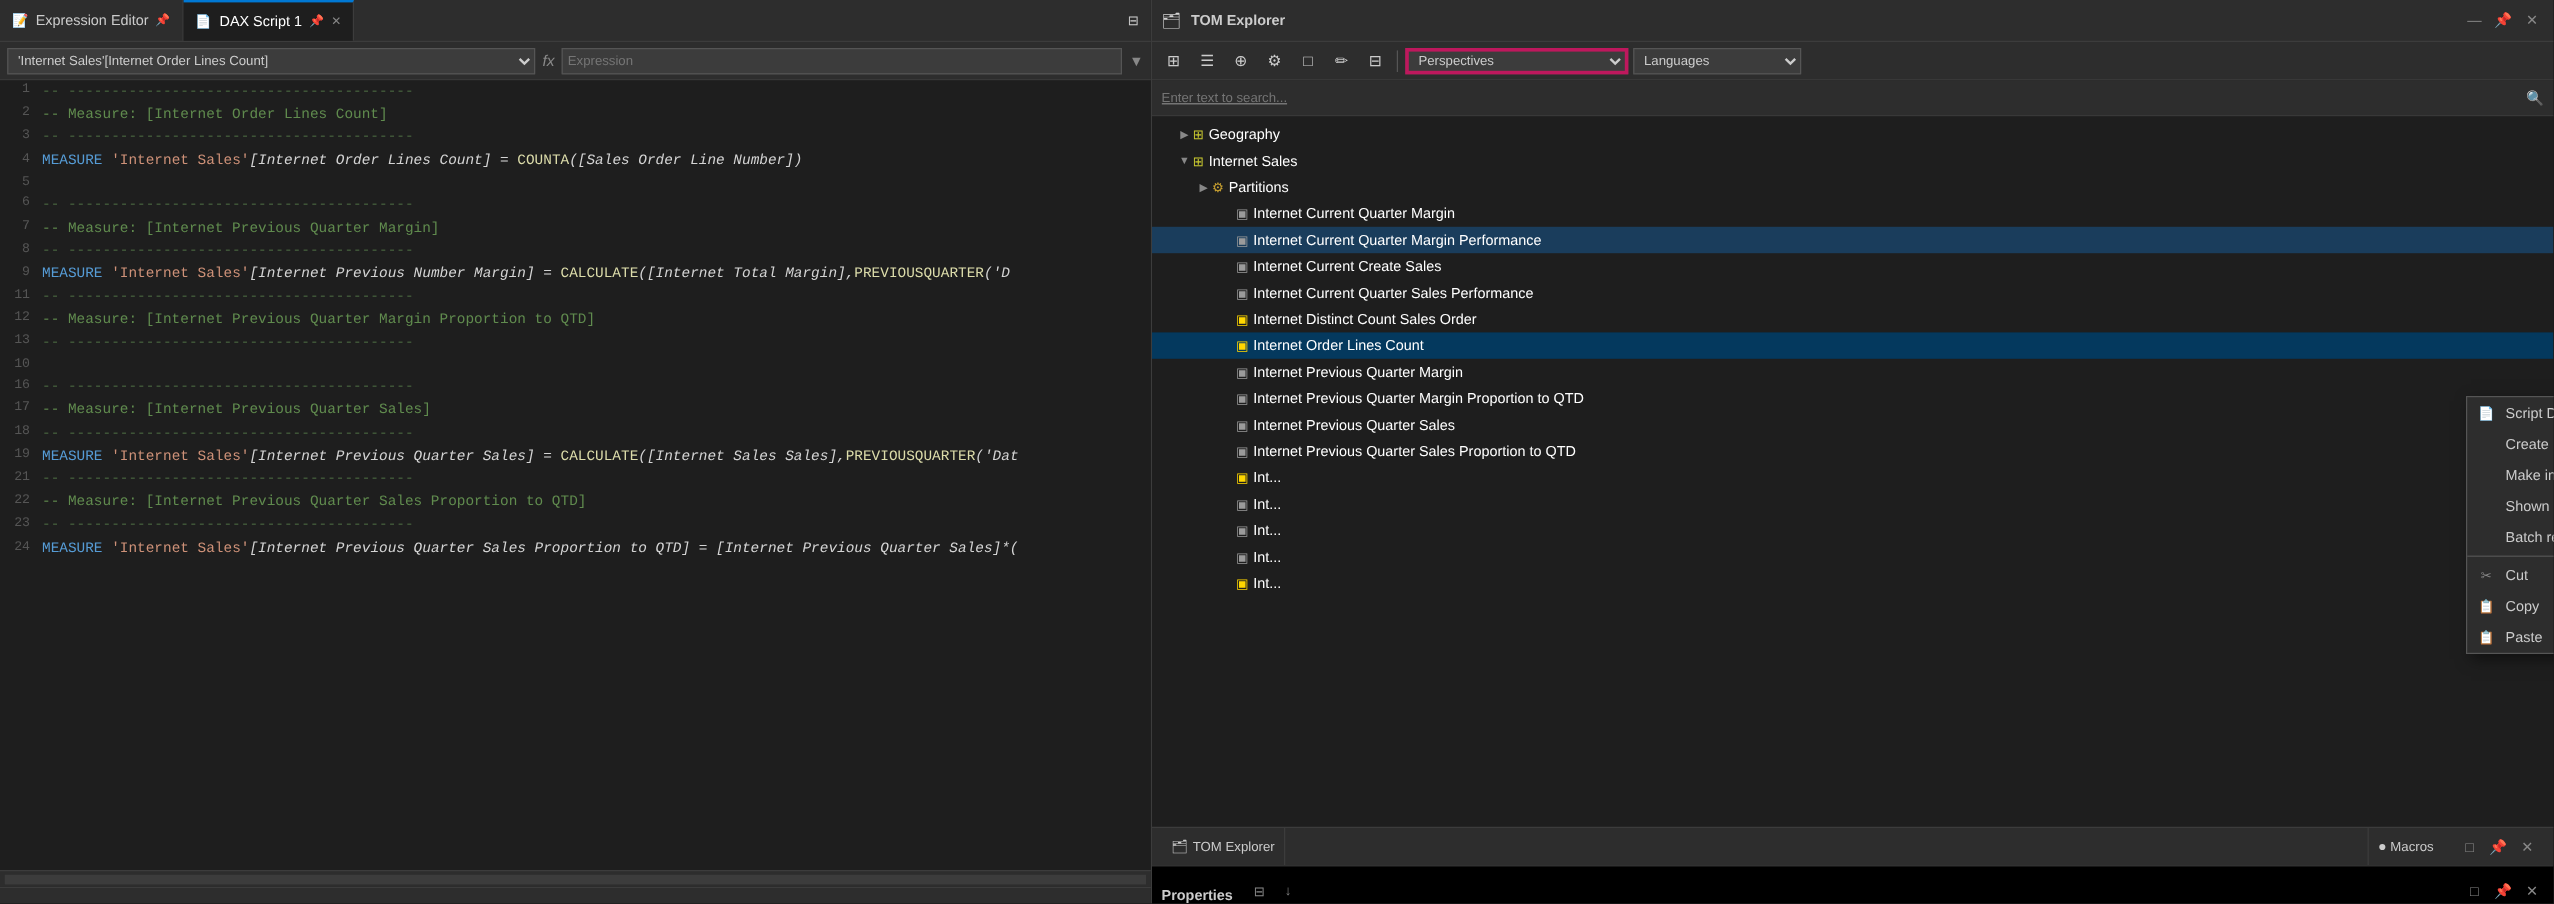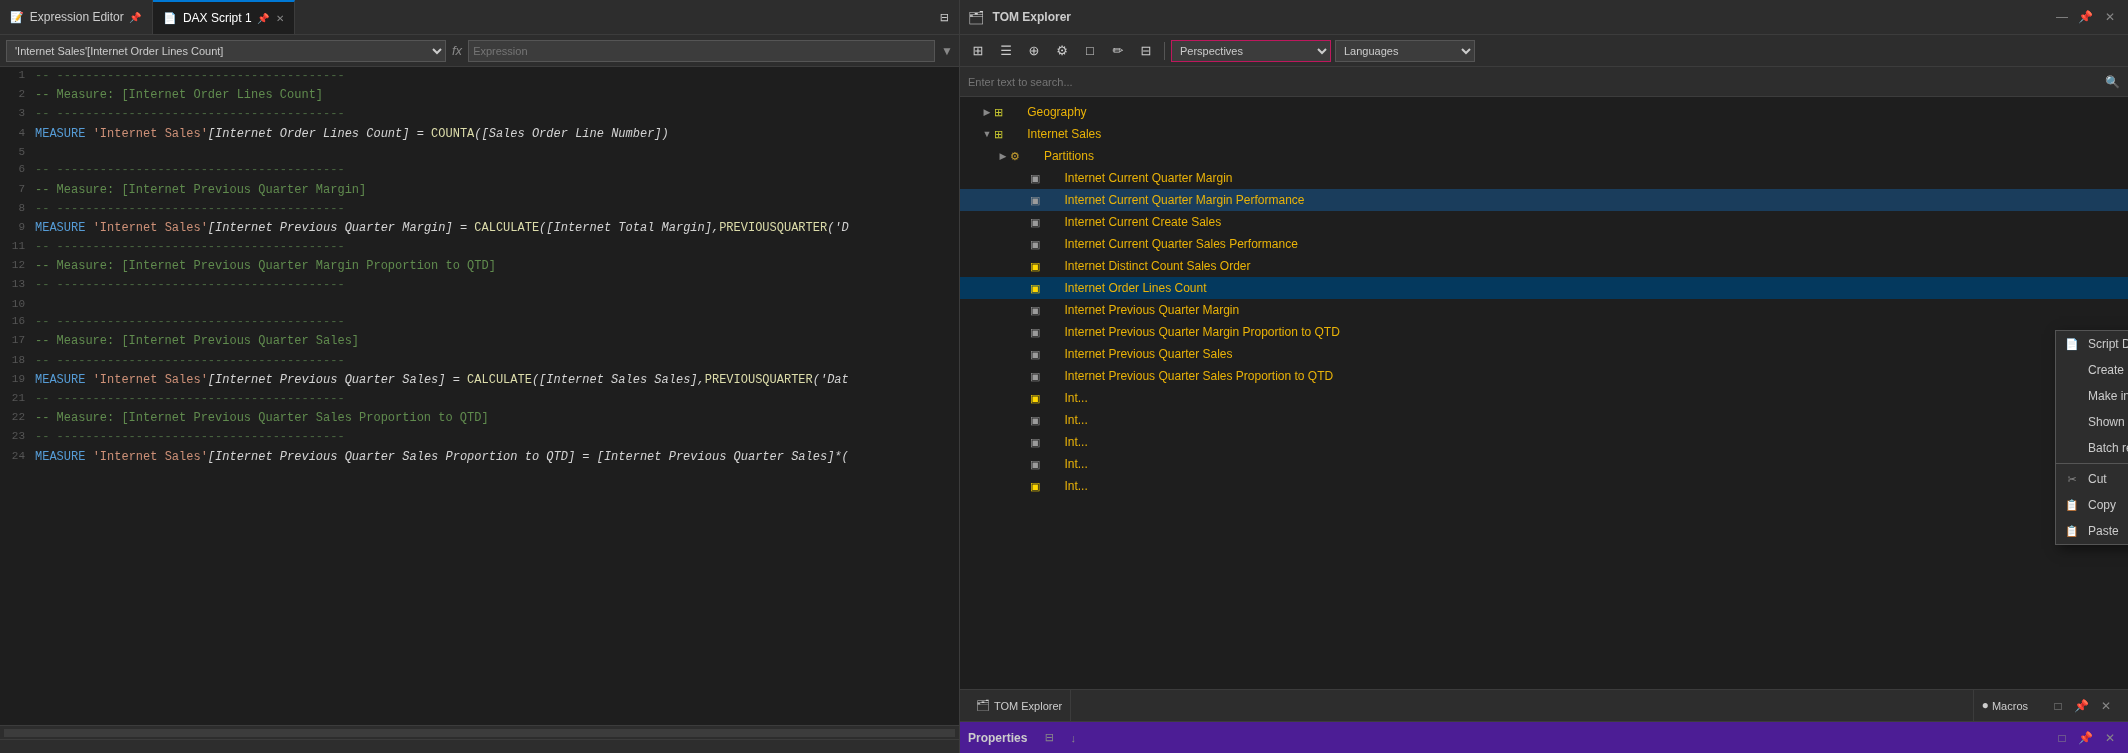--- a/index.html
+++ b/index.html
@@ -187,26 +187,26 @@
       border: 1px solid transparent;
     }
     .toolbar-sep {
       width: 1px;
       height: 18px;
       background: #555;
       margin: 0 2px;
     }
     .perspectives-select {
       background: #3c3c3c;
-      border: 1px solid #be185d;
+      border: 3px solid #be185d;
       color: #cccccc;
       font-size: 11px;
       height: 22px;
       padding: 0 4px;
-      width: 160px;
+      width: 186px;
     }
     .languages-select {
       background: #3c3c3c;
       border: 1px solid #555;
       color: #cccccc;
       font-size: 11px;
       height: 22px;
       padding: 0 4px;
       width: 140px;
     }
@@ -219,20 +219,21 @@
       padding: 0 8px;
       gap: 6px;
     }
     .search-input {
       flex: 1;
       background: transparent;
       border: none;
       color: #888;
       font-size: 11px;
       outline: none;
+      text-decoration: underline;
     }
     .search-icon {
       color: #666;
       font-size: 12px;
     }
     .tree-area {
       flex: 1;
       overflow-y: auto;
       overflow-x: hidden;
       background: #1e1e1e;
@@ -254,22 +255,21 @@
       text-align: center;
       color: #888;
       font-size: 9px;
     }
     .tree-icon {
       margin-right: 4px;
       font-size: 11px;
     }
     .tree-label {
       font-size: 12px;
-      color: #eab308;
-      margin-left: 20px;
+      color: #ffffff;
     }
     .icon-table { color: #c8c830; }
     .icon-measure { color: #9b9b9b; }
     .icon-measure-calc { color: #ffd700; }
     
     .bottom-bar {
       height: 32px;
       background: #2d2d2d;
       border-top: 1px solid #3c3c3c;
       display: flex;
@@ -283,24 +283,24 @@
       gap: 4px;
       padding: 0 8px;
       height: 100%;
       color: #cccccc;
       font-size: 11px;
       cursor: pointer;
       border-right: 1px solid #3c3c3c;
     }
     .properties-bar {
       height: 32px;
-      background: #4c1d95;
+      background: #000000;
       border-top: 1px solid #3c3c3c;
       display: flex;
-      align-items: center;
+      align-items: flex-end;
       padding: 0 8px;
       gap: 8px;
     }
     .properties-title {
       font-size: 12px;
       color: #cccccc;
       font-weight: 600;
     }
     .properties-icons {
       display: flex;
@@ -424,21 +424,21 @@
       <div class="code-line">
         <span class="line-num">7</span>
         <span class="line-content c-comment">-- Measure: [Internet Previous Quarter Margin]</span>
       </div>
       <div class="code-line">
         <span class="line-num">8</span>
         <span class="line-content c-dashed">-- ----------------------------------------</span>
       </div>
       <div class="code-line">
         <span class="line-num">9</span>
-        <span class="line-content"><span class="c-measure-kw">MEASURE</span> <span class="c-string">'Internet Sales'</span><span class="c-white">[Internet Previous Quarter Margin] = </span><span class="c-func">CALCULATE</span><span class="c-white">([Internet Total Margin],</span><span class="c-func">PREVIOUSQUARTER</span><span class="c-white">('D</span></span>
+        <span class="line-content"><span class="c-measure-kw">MEASURE</span> <span class="c-string">'Internet Sales'</span><span class="c-white">[Internet Previous Number Margin] = </span><span class="c-func">CALCULATE</span><span class="c-white">([Internet Total Margin],</span><span class="c-func">PREVIOUSQUARTER</span><span class="c-white">('D</span></span>
       </div>
       <div class="code-line">
         <span class="line-num">11</span>
         <span class="line-content c-dashed">-- ----------------------------------------</span>
       </div>
       <div class="code-line">
         <span class="line-num">12</span>
         <span class="line-content c-comment">-- Measure: [Internet Previous Quarter Margin Proportion to QTD]</span>
       </div>
       <div class="code-line">

